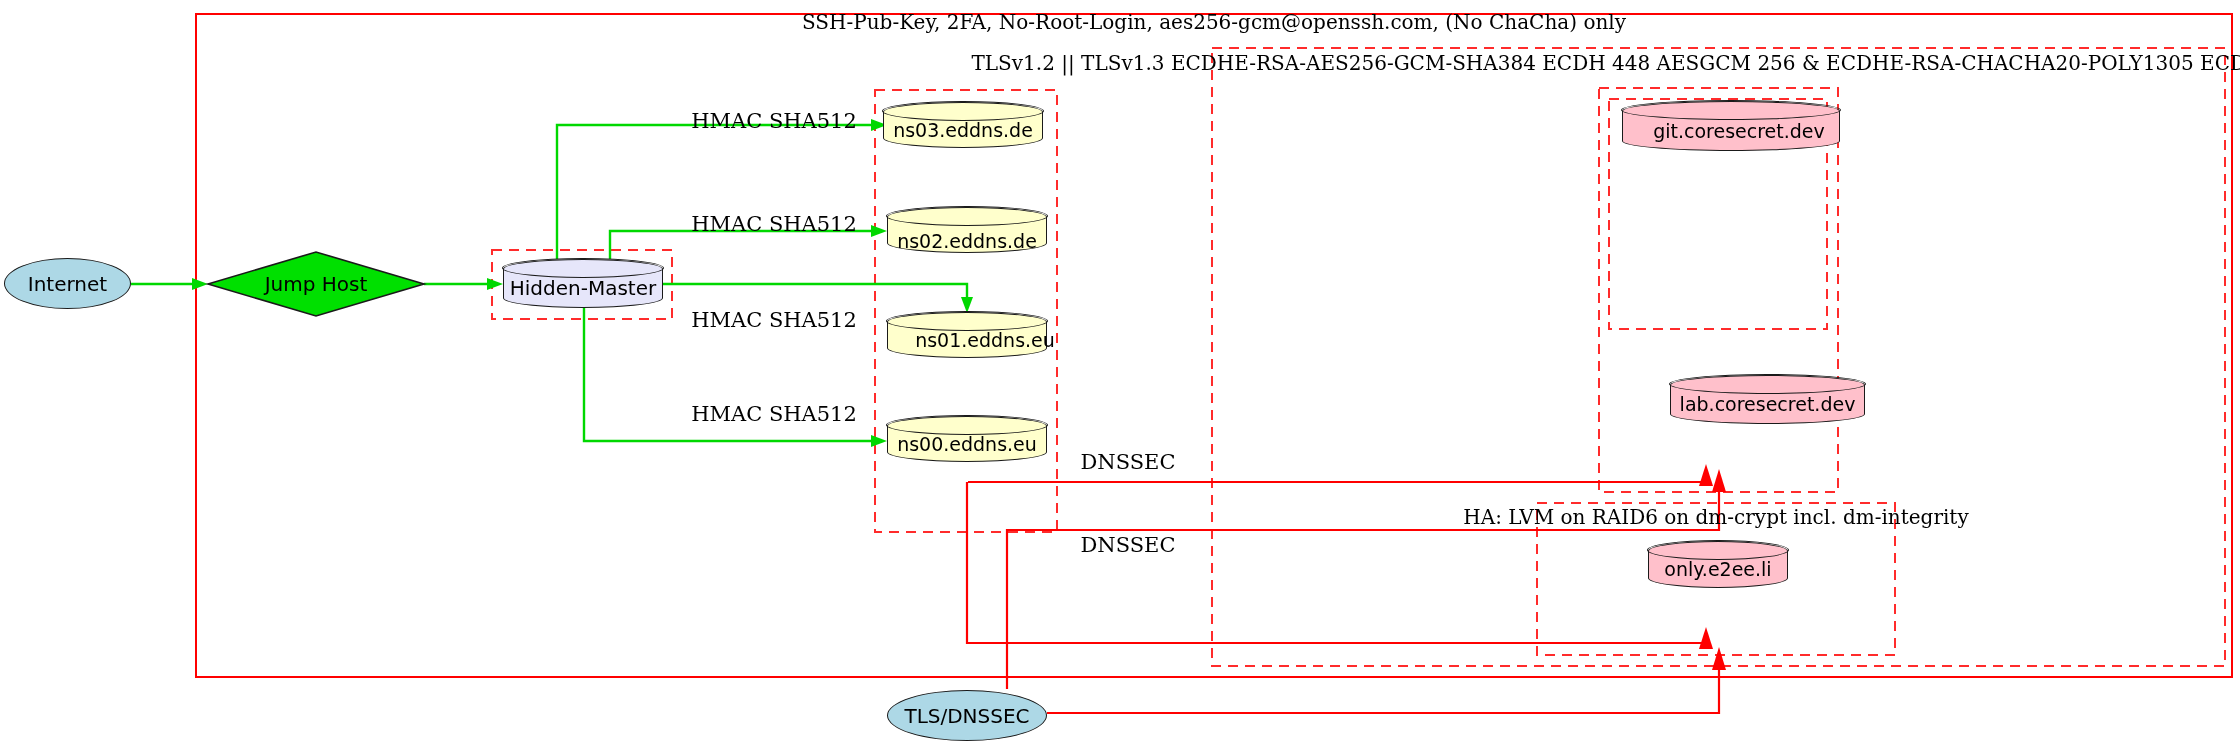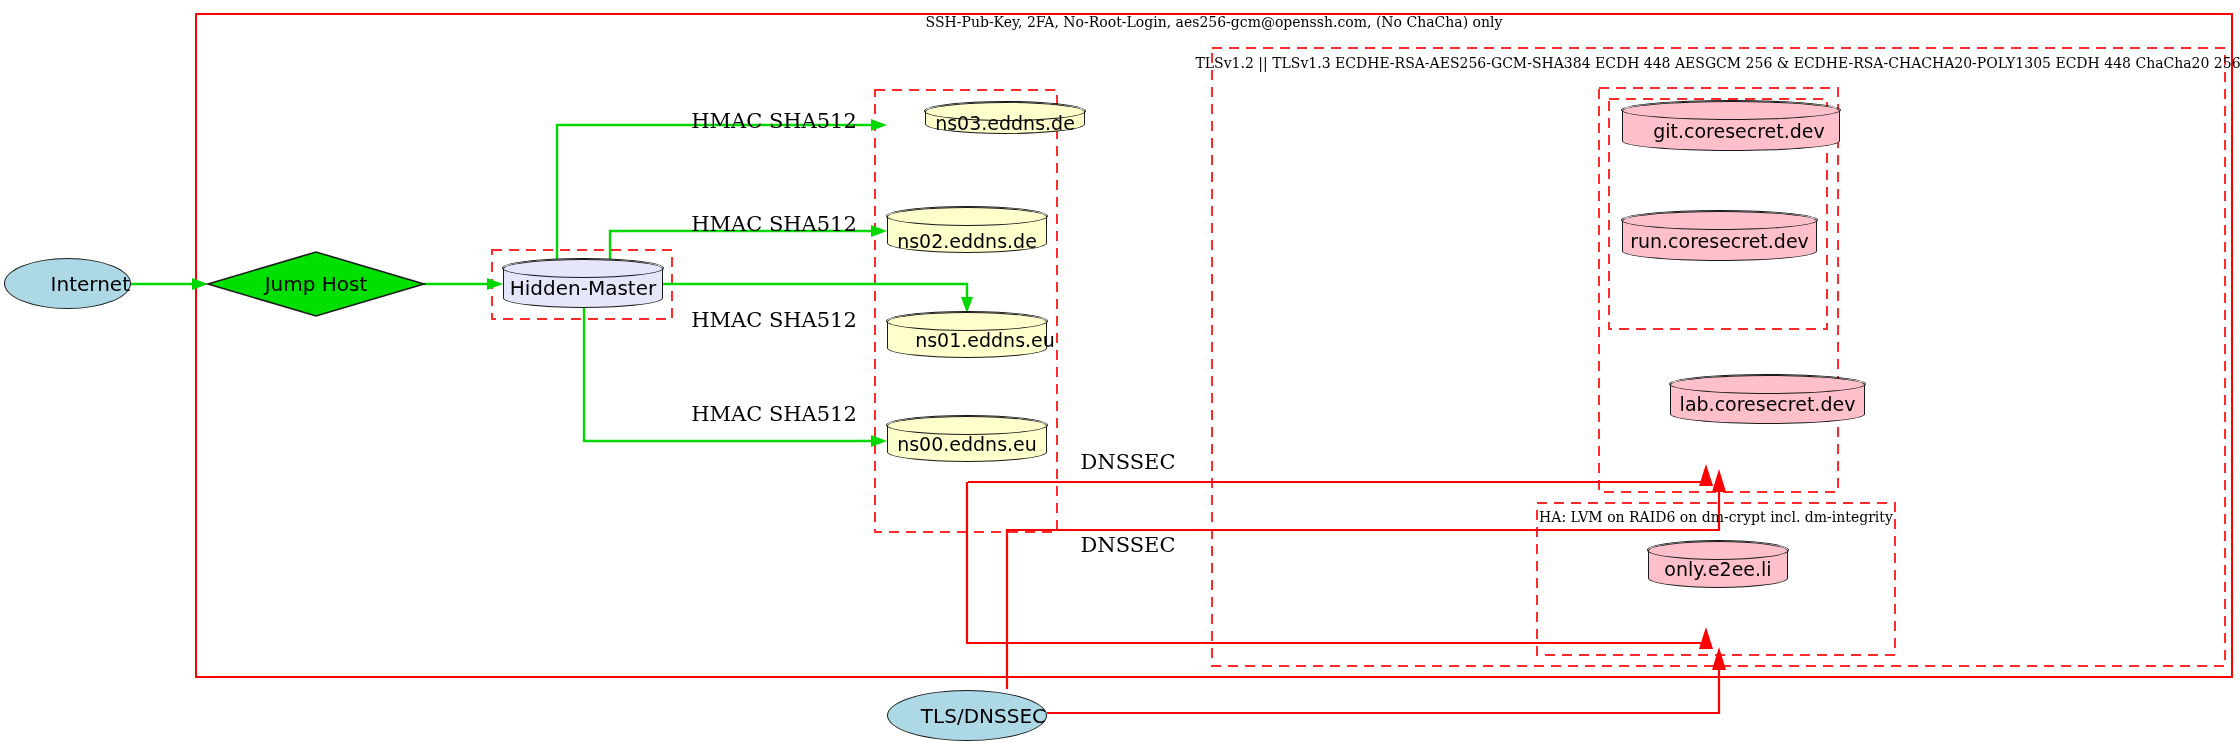--- a/index.html
+++ b/index.html
@@ -2,25 +2,25 @@
 <html><head>
 <meta charset="utf-8">
 <style>
   html,body{margin:0;padding:0;background:#ffffff;}
   #stage{position:relative;width:2240px;height:744px;background:#ffffff;overflow:hidden;
          font-family:"DejaVu Sans",sans-serif;}
   #wires{position:absolute;left:0;top:0;width:2240px;height:744px;}
 
   .lbl{position:absolute;transform:translate(-50%,-50%);white-space:nowrap;color:#000;
        font-family:"DejaVu Serif","Liberation Serif",serif;}
-  .clu{font-size:14px;text-align:right;}
+  .clu{font-size:20px;text-align:right;}
   .edg{font-size:21px;}
 
   .eln{position:absolute;box-sizing:border-box;border:1.6px solid #1a1a1a;border-radius:50%;
-       background:#add8e6;display:flex;align-items:center;justify-content:flex-end;
+       background:#add8e6;display:flex;align-items:center;justify-content:center;
        font-size:20px;color:#000;}
 
   .cyl{position:absolute;box-sizing:border-box;border:1.6px solid #1a1a1a;
        border-radius:50%/10px;display:flex;align-items:center;justify-content:center;
        padding-top:9px;font-size:19px;color:#000;}
   .cyl::before{content:"";position:absolute;left:-1.6px;right:-1.6px;top:-1.6px;height:20px;
        box-sizing:border-box;border:1.6px solid #1a1a1a;border-radius:50%;pointer-events:none;}
   .lav{background:#e6e6fa;}
   .yel{background:#ffffcc;}
   .pnk{background:#ffc0cb;}
@@ -106,39 +106,36 @@
   <div class="eln" style="left:4px;top:258px;width:127px;height:51px;">
     <span>Internet</span>
   </div>
 
   <div class="dlabel" style="left:316px;top:284px;">Jump Host</div>
 
   <div class="cyl lav" style="left:503px;top:259px;width:160px;height:49px;font-size:20px;">
     <span>Hidden-Master</span>
   </div>
 
-  <div class="cyl yel" style="left:925px;top:102px;width:160px;height:32px;">
+  <div class="cyl yel" style="left:883px;top:102px;width:160px;height:46px;">
     <span>ns03.eddns.de</span>
   </div>
   <div class="cyl yel" style="left:887px;top:207px;width:160px;height:46px;align-items:flex-end;">
     <span>ns02.eddns.de</span>
   </div>
   <div class="cyl yel" style="left:887px;top:312px;width:160px;height:46px;padding-left:36px;">
     <span>ns01.eddns.eu</span>
   </div>
   <div class="cyl yel" style="left:887px;top:416px;width:160px;height:46px;">
     <span>ns00.eddns.eu</span>
   </div>
 
   <div class="cyl pnk" style="left:1622px;top:101px;width:218px;height:50px;padding-left:16px;">
     <span>git.coresecret.dev</span>
   </div>
-  <div class="cyl pnk" style="left:1622px;top:211px;width:195px;height:50px;">
-    <span>run.coresecret.dev</span>
-  </div>
   <div class="cyl pnk" style="left:1622px;top:375px;width:195px;height:49px;margin-left:48px;">
     <span>lab.coresecret.dev</span>
   </div>
   <div class="cyl pnk" style="left:1648px;top:541px;width:140px;height:47px;">
     <span>only.e2ee.li</span>
   </div>
 
   <div class="eln" style="left:887px;top:690px;width:160px;height:51px;">
     <span>TLS/DNSSEC</span>
   </div>

